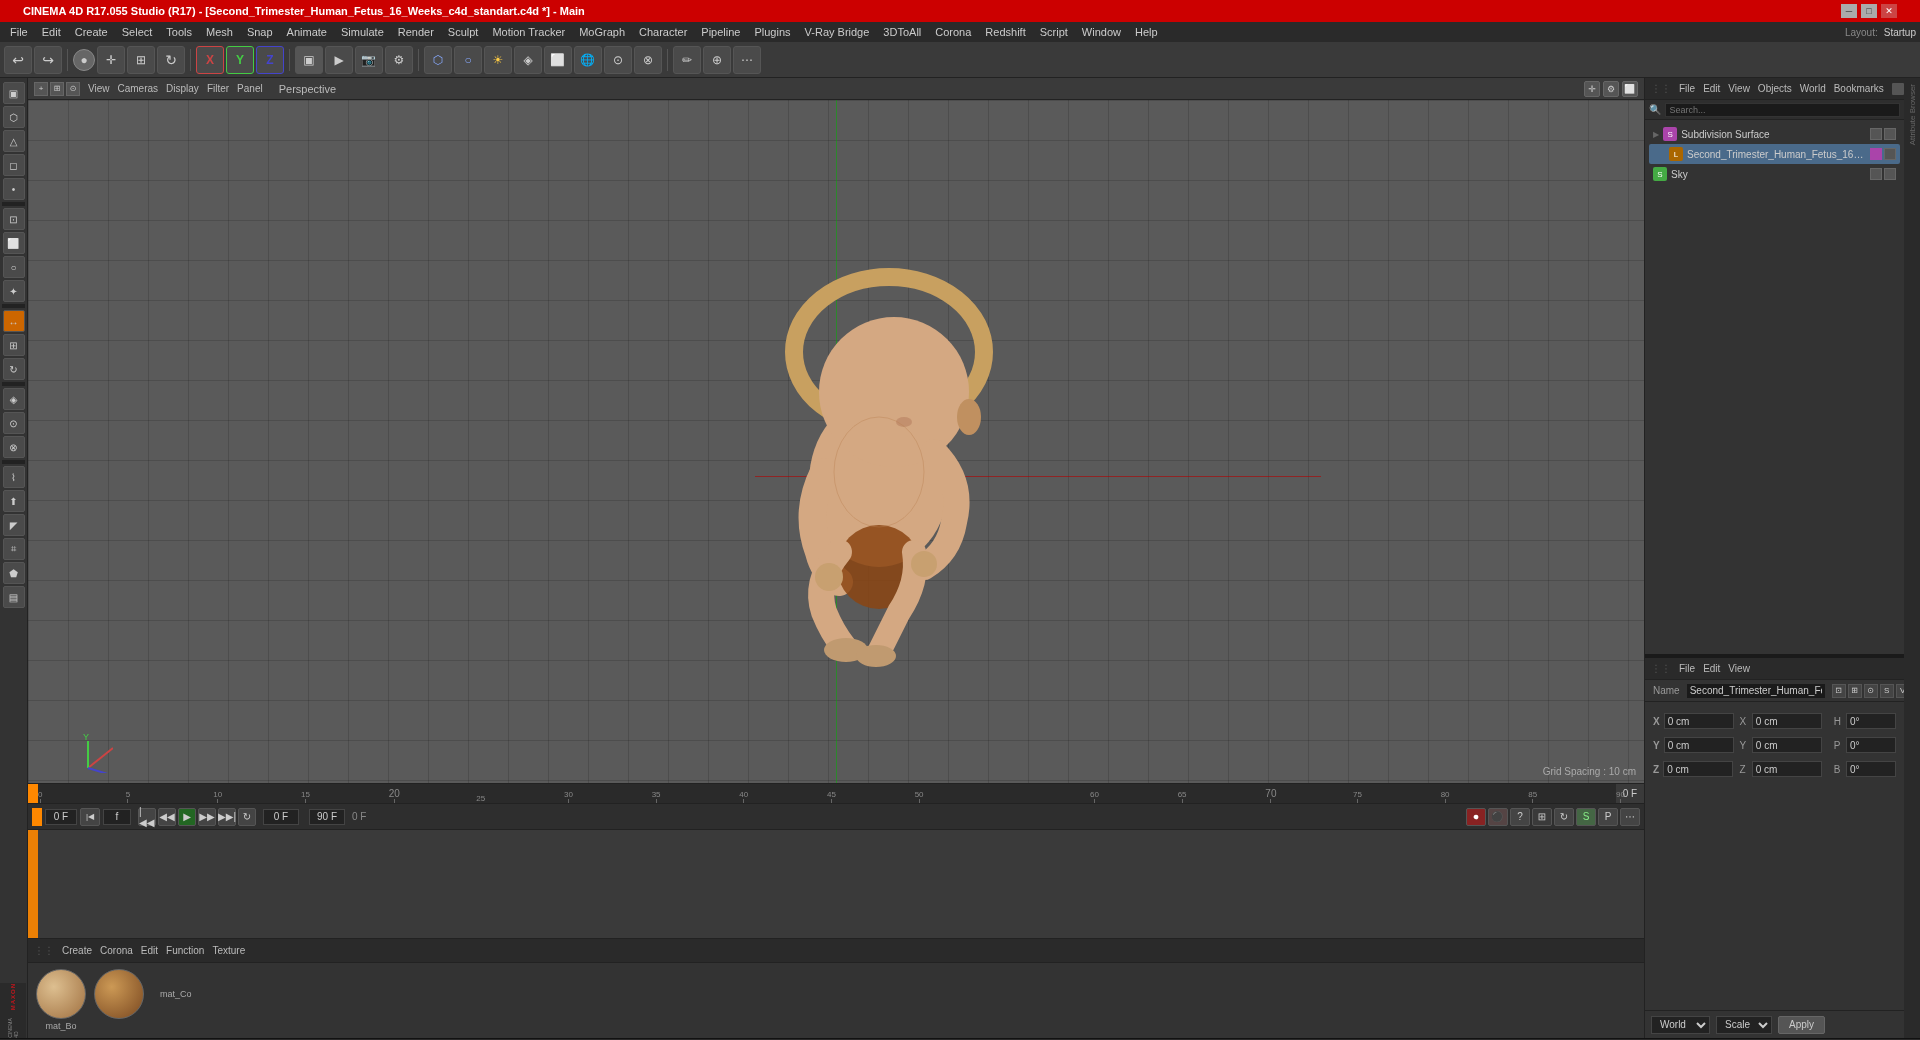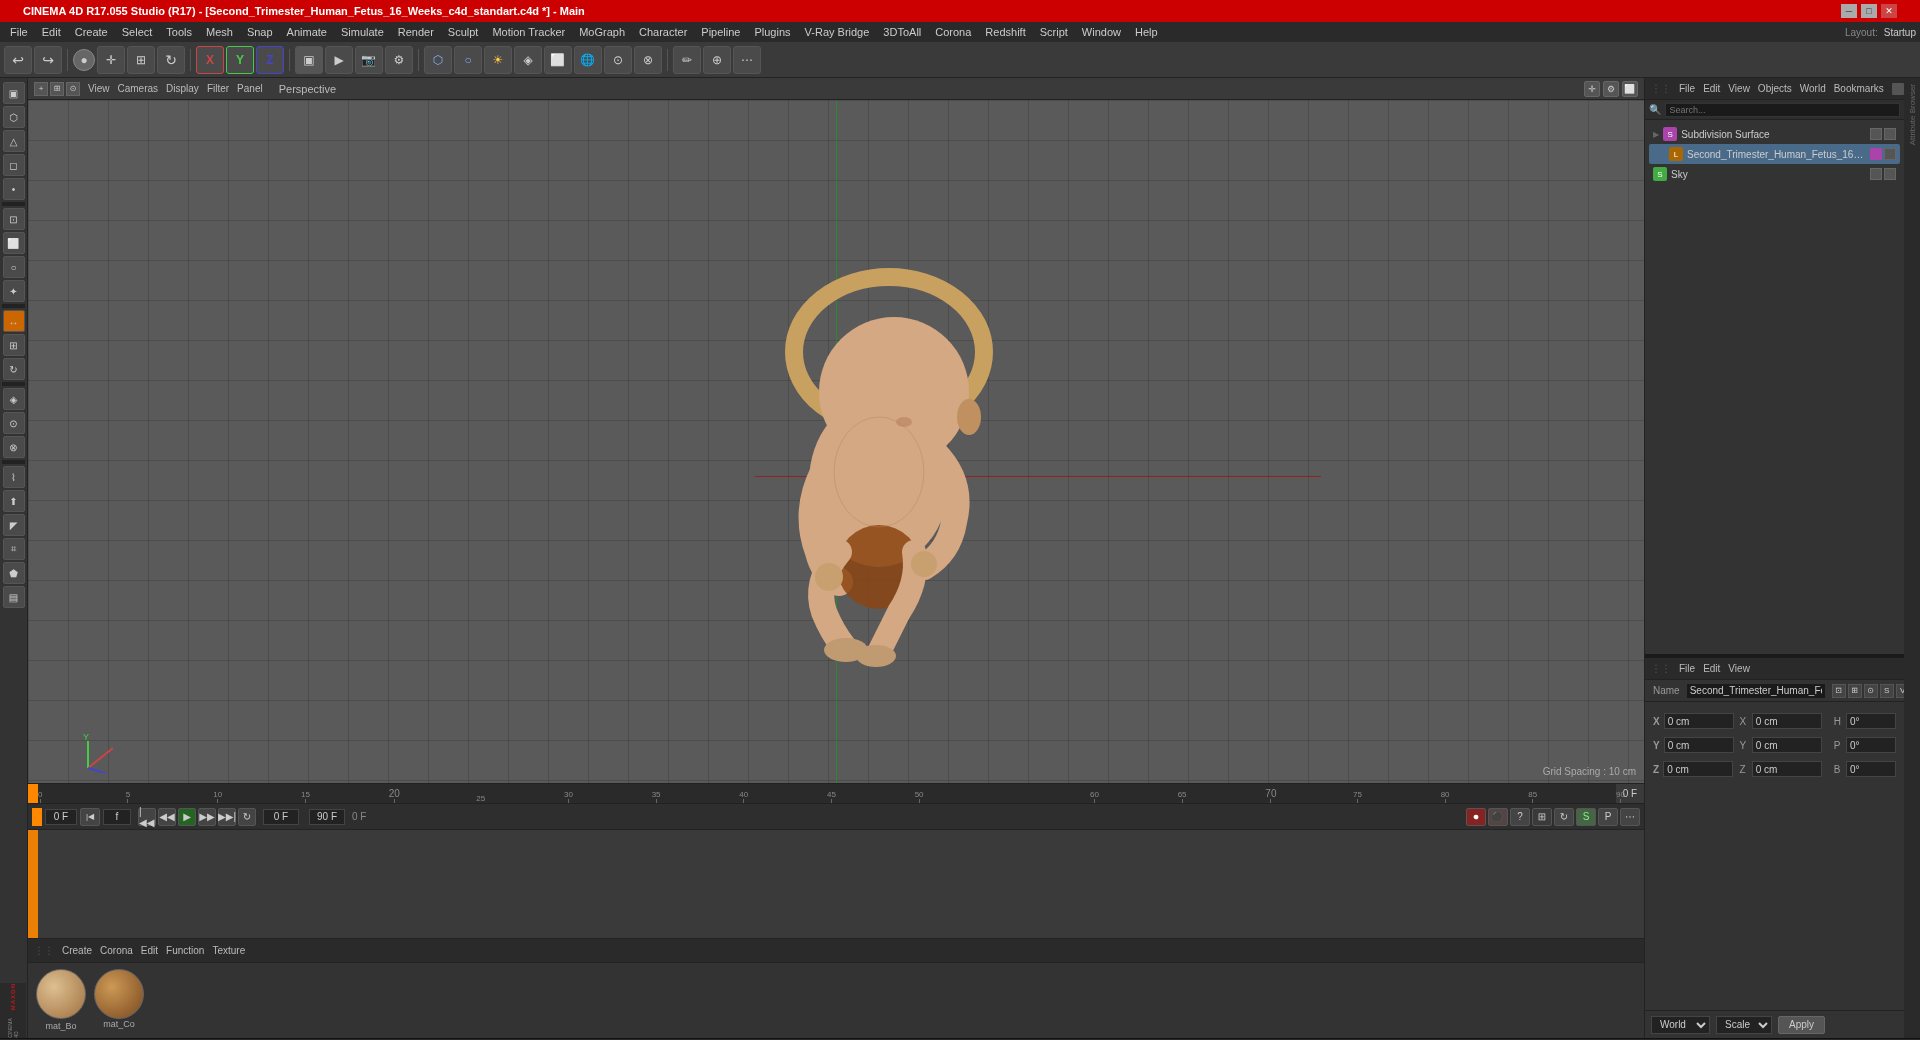--- a/index.html
+++ b/index.html
@@ -865,21 +865,21 @@
         <span class="mat-menu">Function</span>
         <span class="mat-menu">Texture</span>
       </div>
       <div id="mat-content" style="flex:1; display:flex; align-items:flex-start; padding:6px 8px; gap:8px;">
 
         <div style="display:flex; flex-direction:column; align-items:center; gap:2px; cursor:pointer;">
           <div class="mat-preview" style="width:50px; height:50px; background:radial-gradient(circle at 35% 35%, #ddbf90, #a07040); border:1px solid #666; border-radius:50%; cursor:pointer;"></div>
           <span style="font-size:9px; color:#aaa;">mat_Bo</span>
         </div>
 
-        <div style="display:flex; flex-direction:column; align-items:center; gap:0; cursor:pointer;">
+        <div style="display:flex; flex-direction:row; align-items:center; gap:16px; cursor:pointer;">
           <div class="mat-preview" style="width:50px; height:50px; background:radial-gradient(circle at 35% 35%, #cc9955, #7a4820); border:1px solid #666; border-radius:50%; cursor:pointer;"></div>
           <span style="font-size:9px; color:#aaa;">mat_Co</span>
         </div>
 
         <div style="position:absolute; left:0; bottom:0; width:26px; height:55px; background:#2a2a2a; display:flex; flex-direction:column; align-items:center; justify-content:center; gap:2px;">
           <div style="font-size:6px; color:#c4161c; font-weight:bold; writing-mode:vertical-rl; transform:rotate(180deg); letter-spacing:1px;">MAXON</div>
           <div style="font-size:5px; color:#888; writing-mode:vertical-rl; transform:rotate(180deg);">CINEMA 4D</div>
         </div>
       </div>
     </div>

